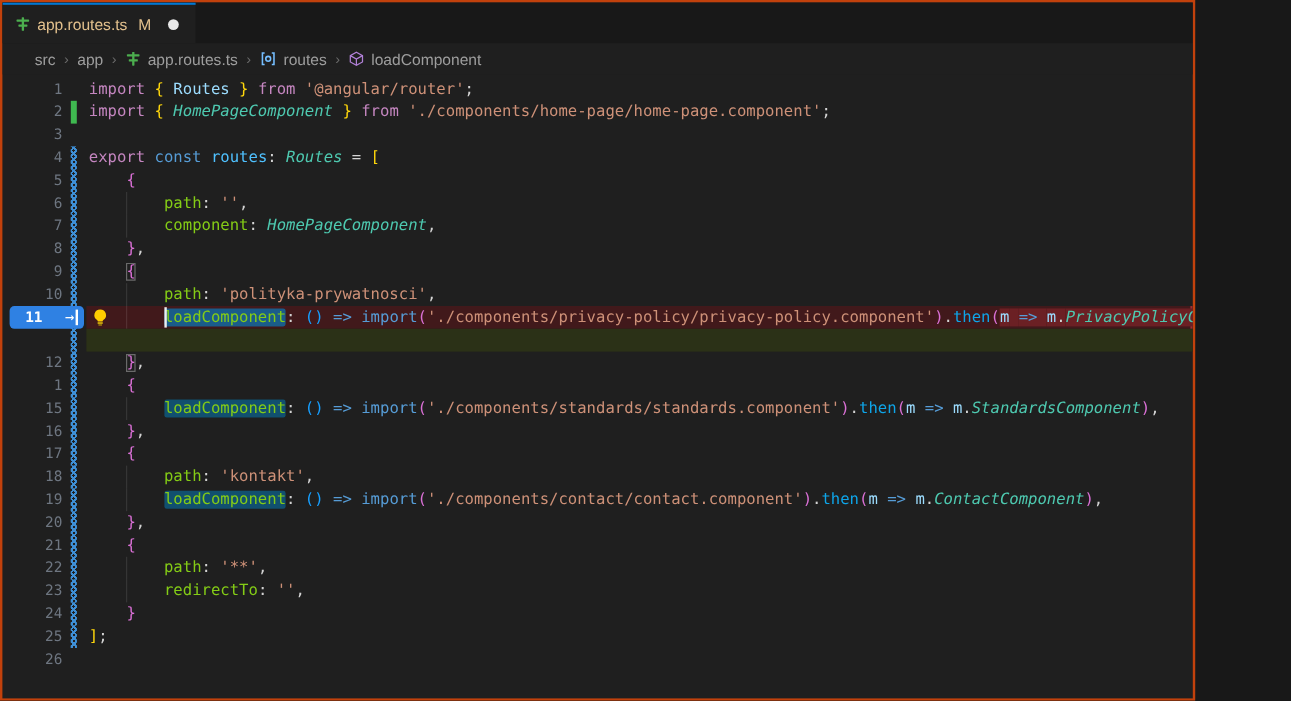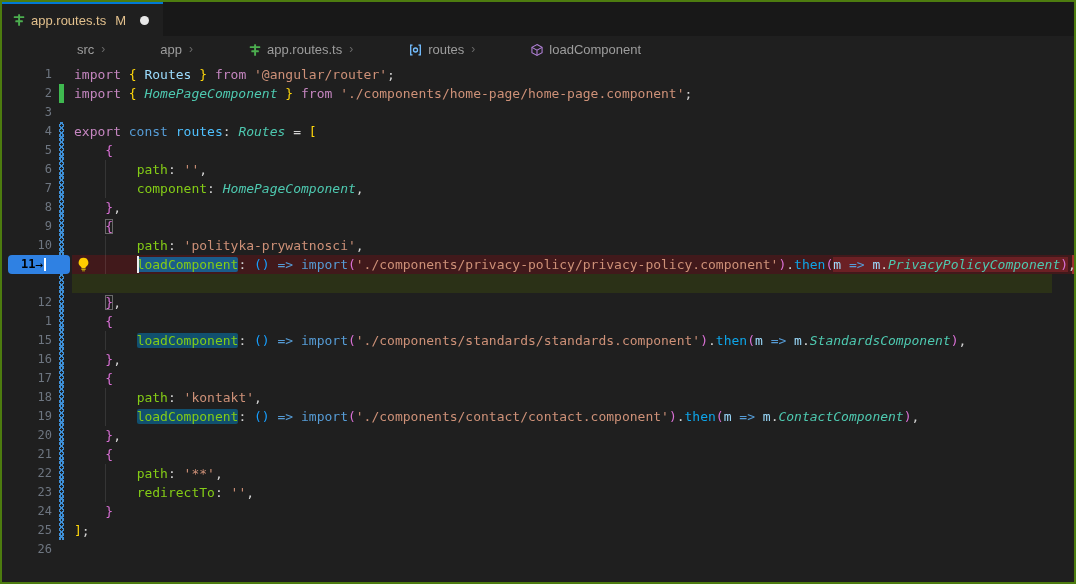--- a/index.html
+++ b/index.html
@@ -1,43 +1,43 @@
 <!DOCTYPE html>
 <html><head>
 <meta charset="utf-8">
 <style>
   html,body{margin:0;padding:0;background:#181818;}
-  .window{width:1076px;height:584px;box-sizing:border-box;border:2px solid #4d7c0f;background:#1f1f1f;overflow:hidden;display:flex;flex-direction:column;font-family:"Liberation Sans",sans-serif;}
+  .window{width:996px;height:584px;box-sizing:border-box;border:2px solid #c2410c;background:#1f1f1f;overflow:hidden;display:flex;flex-direction:column;font-family:"Liberation Sans",sans-serif;}
   
   .tabbar{height:34px;flex:0 0 34px;background:#181818;display:flex;align-items:stretch;}
   .tab{display:flex;align-items:center;gap:5px;padding:0 14px 0 10px;background:#1f1f1f;border-top:2px solid #0078d4;box-sizing:border-box;cursor:pointer;}
   .tablabel{color:#e2c08d;font-size:13px;}
   .tabmod{color:#e2c08d;font-size:13px;margin-left:4px;}
   .tabdot{width:9px;height:9px;border-radius:50%;background:#e8e8e8;margin-left:9px;}
   .tabicon,.bcicon{display:inline-flex;align-items:center;}
   
   .breadcrumb{height:26px;flex:0 0 26px;display:flex;align-items:center;padding-left:27px;gap:6px;font-size:13px;color:#9d9d9d;background:#1f1f1f;}
   .bcsep{color:#6a6a6a;font-size:12px;padding:0 1px;}
-  .bcitem{cursor:pointer;display:inline-flex;align-items:flex-end;gap:5px;margin-left:48px;}
+  .bcitem{cursor:pointer;display:inline-flex;align-items:flex-start;gap:5px;}
   
   .editor{flex:1;padding-top:3px;position:relative;overflow:hidden;}
   .row{position:relative;height:19px;white-space:pre;font-family:"DejaVu Sans Mono",monospace;font-size:13px;line-height:19px;}
   .num{position:absolute;left:0;top:0;width:50px;text-align:right;color:#6e7681;font-size:12px;line-height:19px;}
   .bar{position:absolute;left:57px;top:0;width:5px;height:19px;}
   .bar.added{background:#3fb950;}
   .bar.modified{background:
      repeating-linear-gradient(45deg,#3e8fd6 0 1.6px,transparent 1.6px 3.4px),
      repeating-linear-gradient(-45deg,#3e8fd6 0 1.6px,transparent 1.6px 3.4px);}
   .stripe{position:absolute;top:0;height:19px;left:70px;}
   .stripe.removed{right:0;border-right:2px solid #9c2f32;background:#41191b;}
   .stripe.added{width:980px;background:#2b3117;}
   .guide{position:absolute;top:0;width:1px;height:19px;background:rgba(255,255,255,.10);}
   .code{position:absolute;left:72px;top:0;white-space:pre;}
   .cursor{position:absolute;top:1px;width:2px;height:17px;background:#eceef0;z-index:3;}
-  .badge{position:absolute;left:6px;top:0;width:62px;height:19px;box-sizing:border-box;background:#2f81e3;border-radius:4px;color:#000000;display:flex;align-items:center;padding:0 5px 0 13px;font-size:12px;font-weight:bold;font-family:"DejaVu Sans Mono",monospace;z-index:2;}
+  .badge{position:absolute;left:6px;top:0;width:62px;height:19px;box-sizing:border-box;background:#2f81e3;border-radius:4px;color:#ffffff;display:flex;align-items:center;justify-content:space-between;padding:0 5px 0 13px;font-size:12px;font-weight:bold;font-family:"DejaVu Sans Mono",monospace;z-index:2;}
   .badge .arr{border-right:2px solid #fff;padding-right:1px;font-weight:normal;font-size:13px;line-height:13px;}
   .bulb{position:absolute;left:75px;top:2px;z-index:2;line-height:0;}
   
   .tk{color:#d4d4d4;}
   .kw{color:#c586c0;}   .kwb{color:#569cd6;}  .prop{color:#84cc16;}
   .cvar{color:#4fc1ff;} .type{color:#4ec9b0;font-style:italic;} .ipt{color:#9cdcfe;}
   .str{color:#ce9178;}  .fn{color:#0ea5e9;}   .param{color:#9cdcfe;}
   .b1{color:#ffd70b;}   .b2{color:#da70d6;}   .b3{color:#179fff;}
   .fg{color:#d4d4d4;}
   .hlw{background:#1a5c8a;border-radius:2px;}

